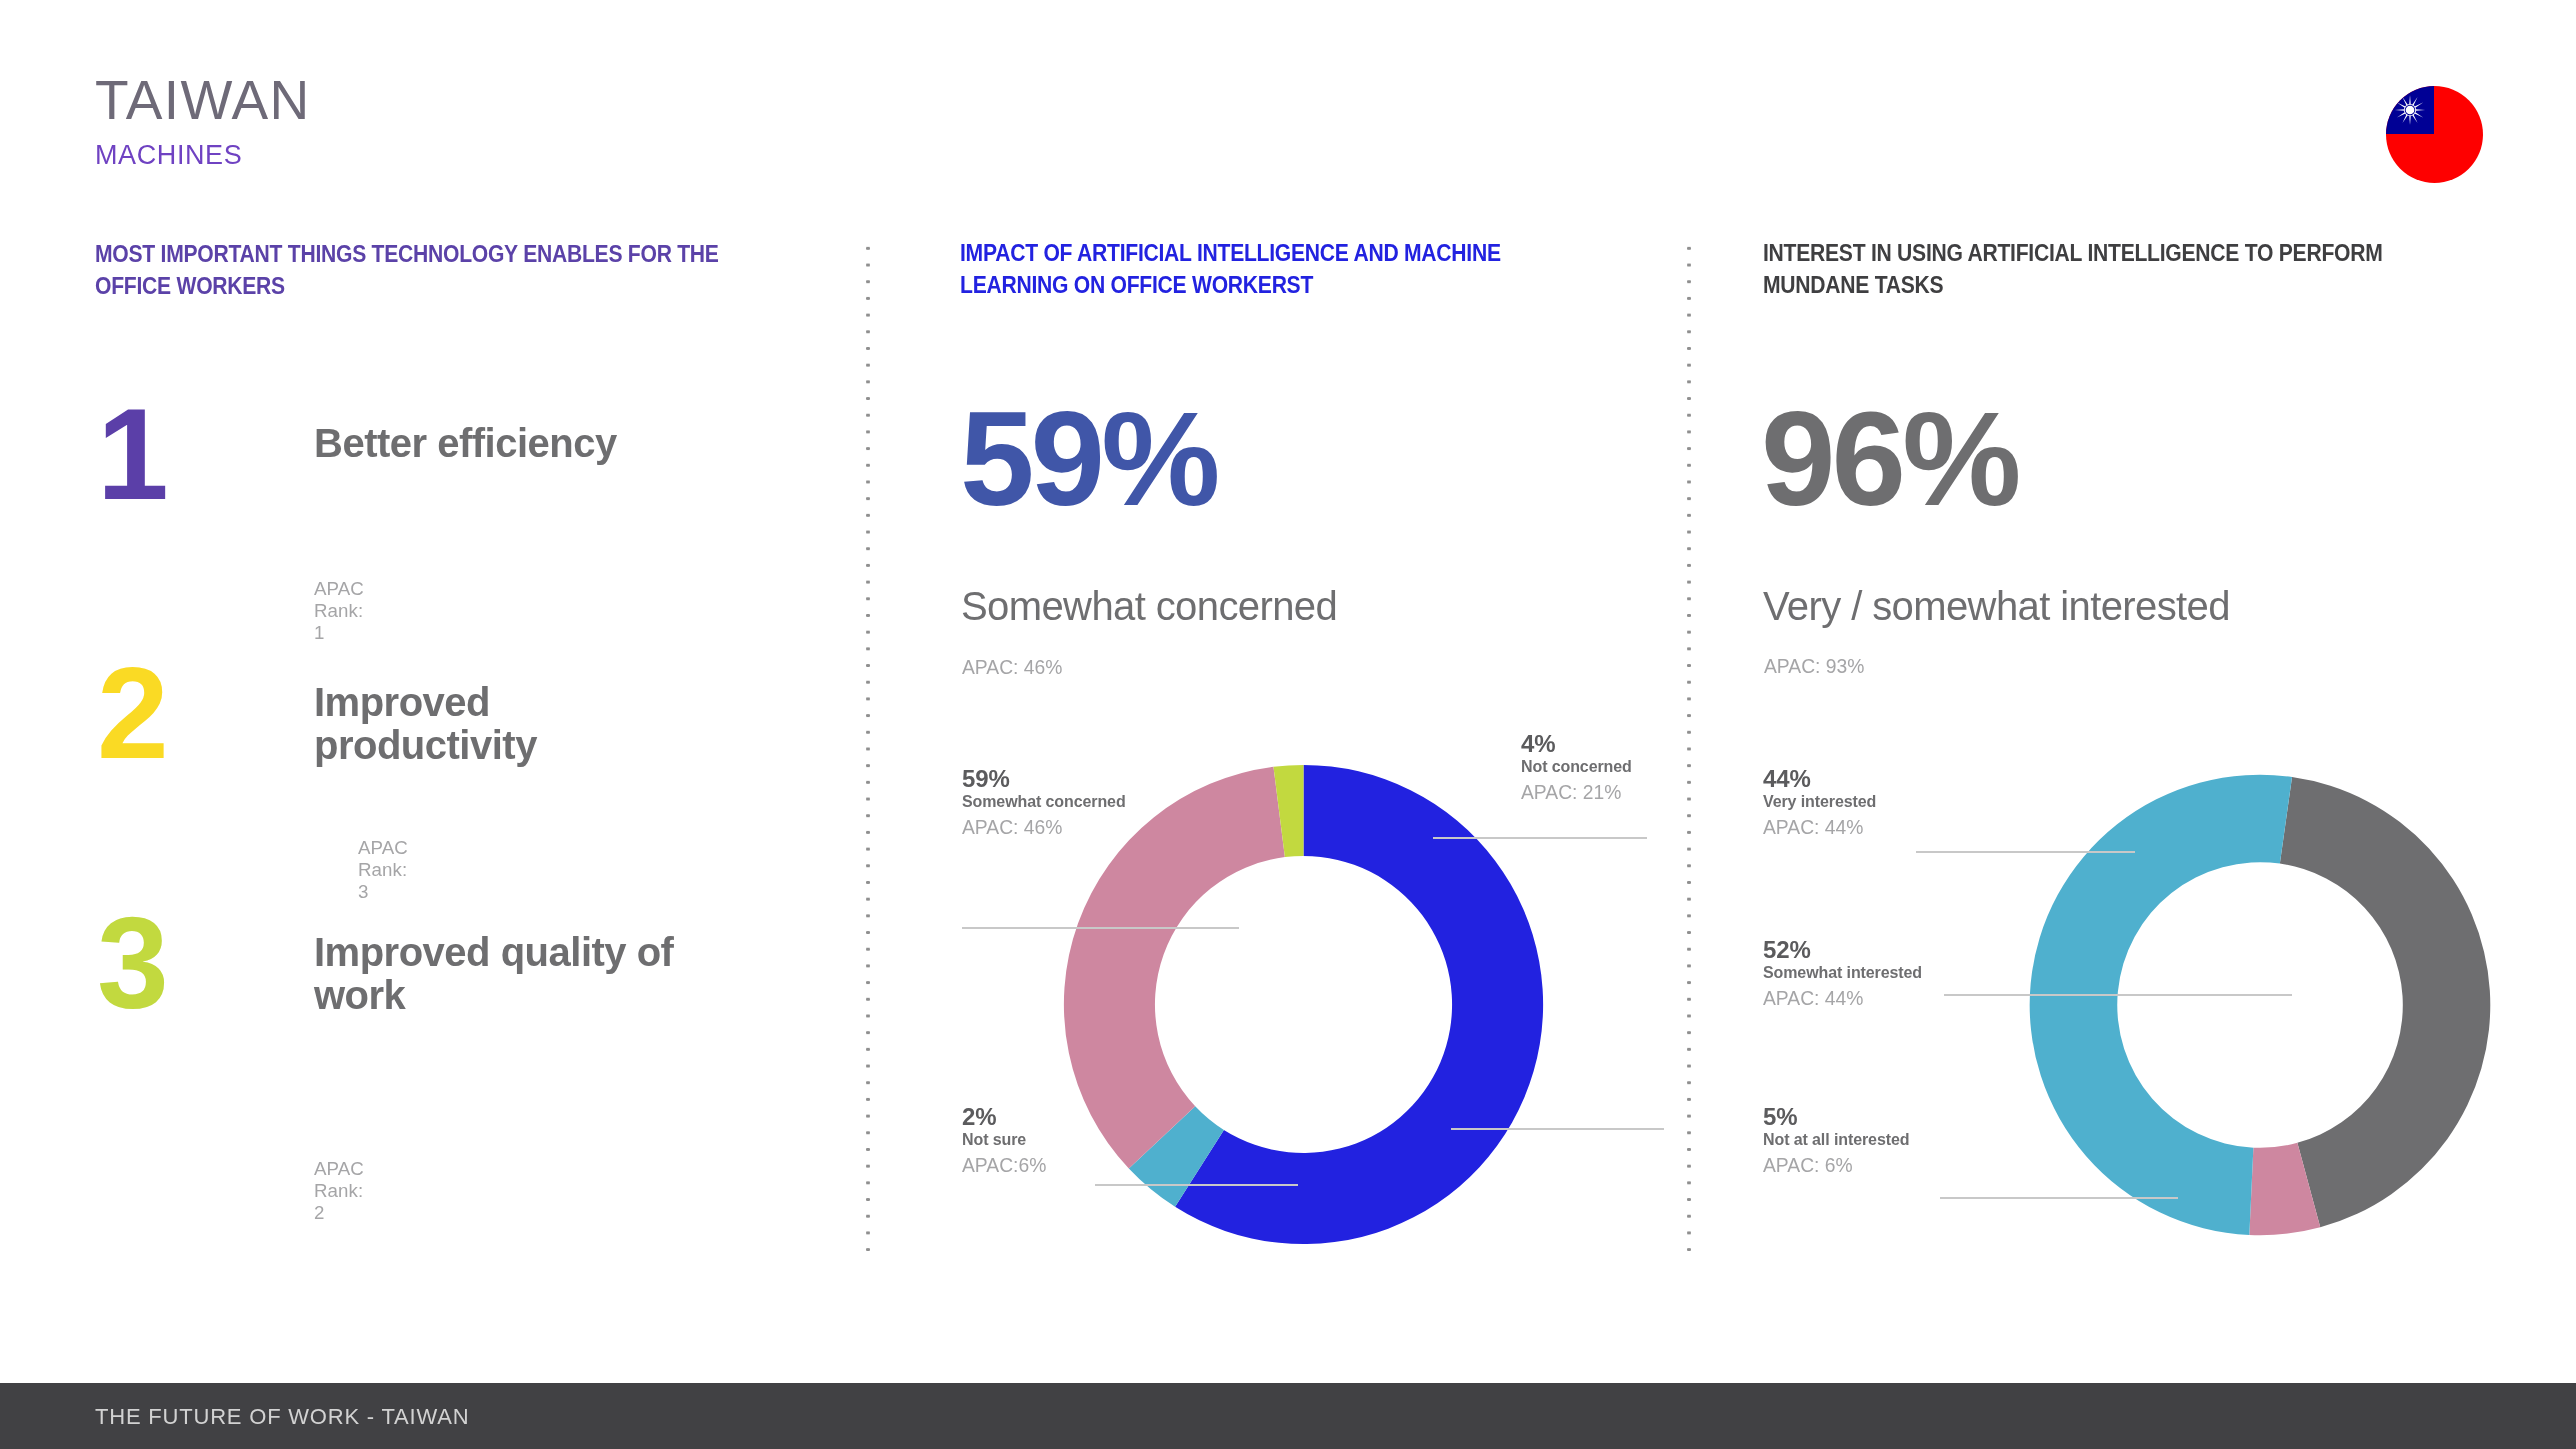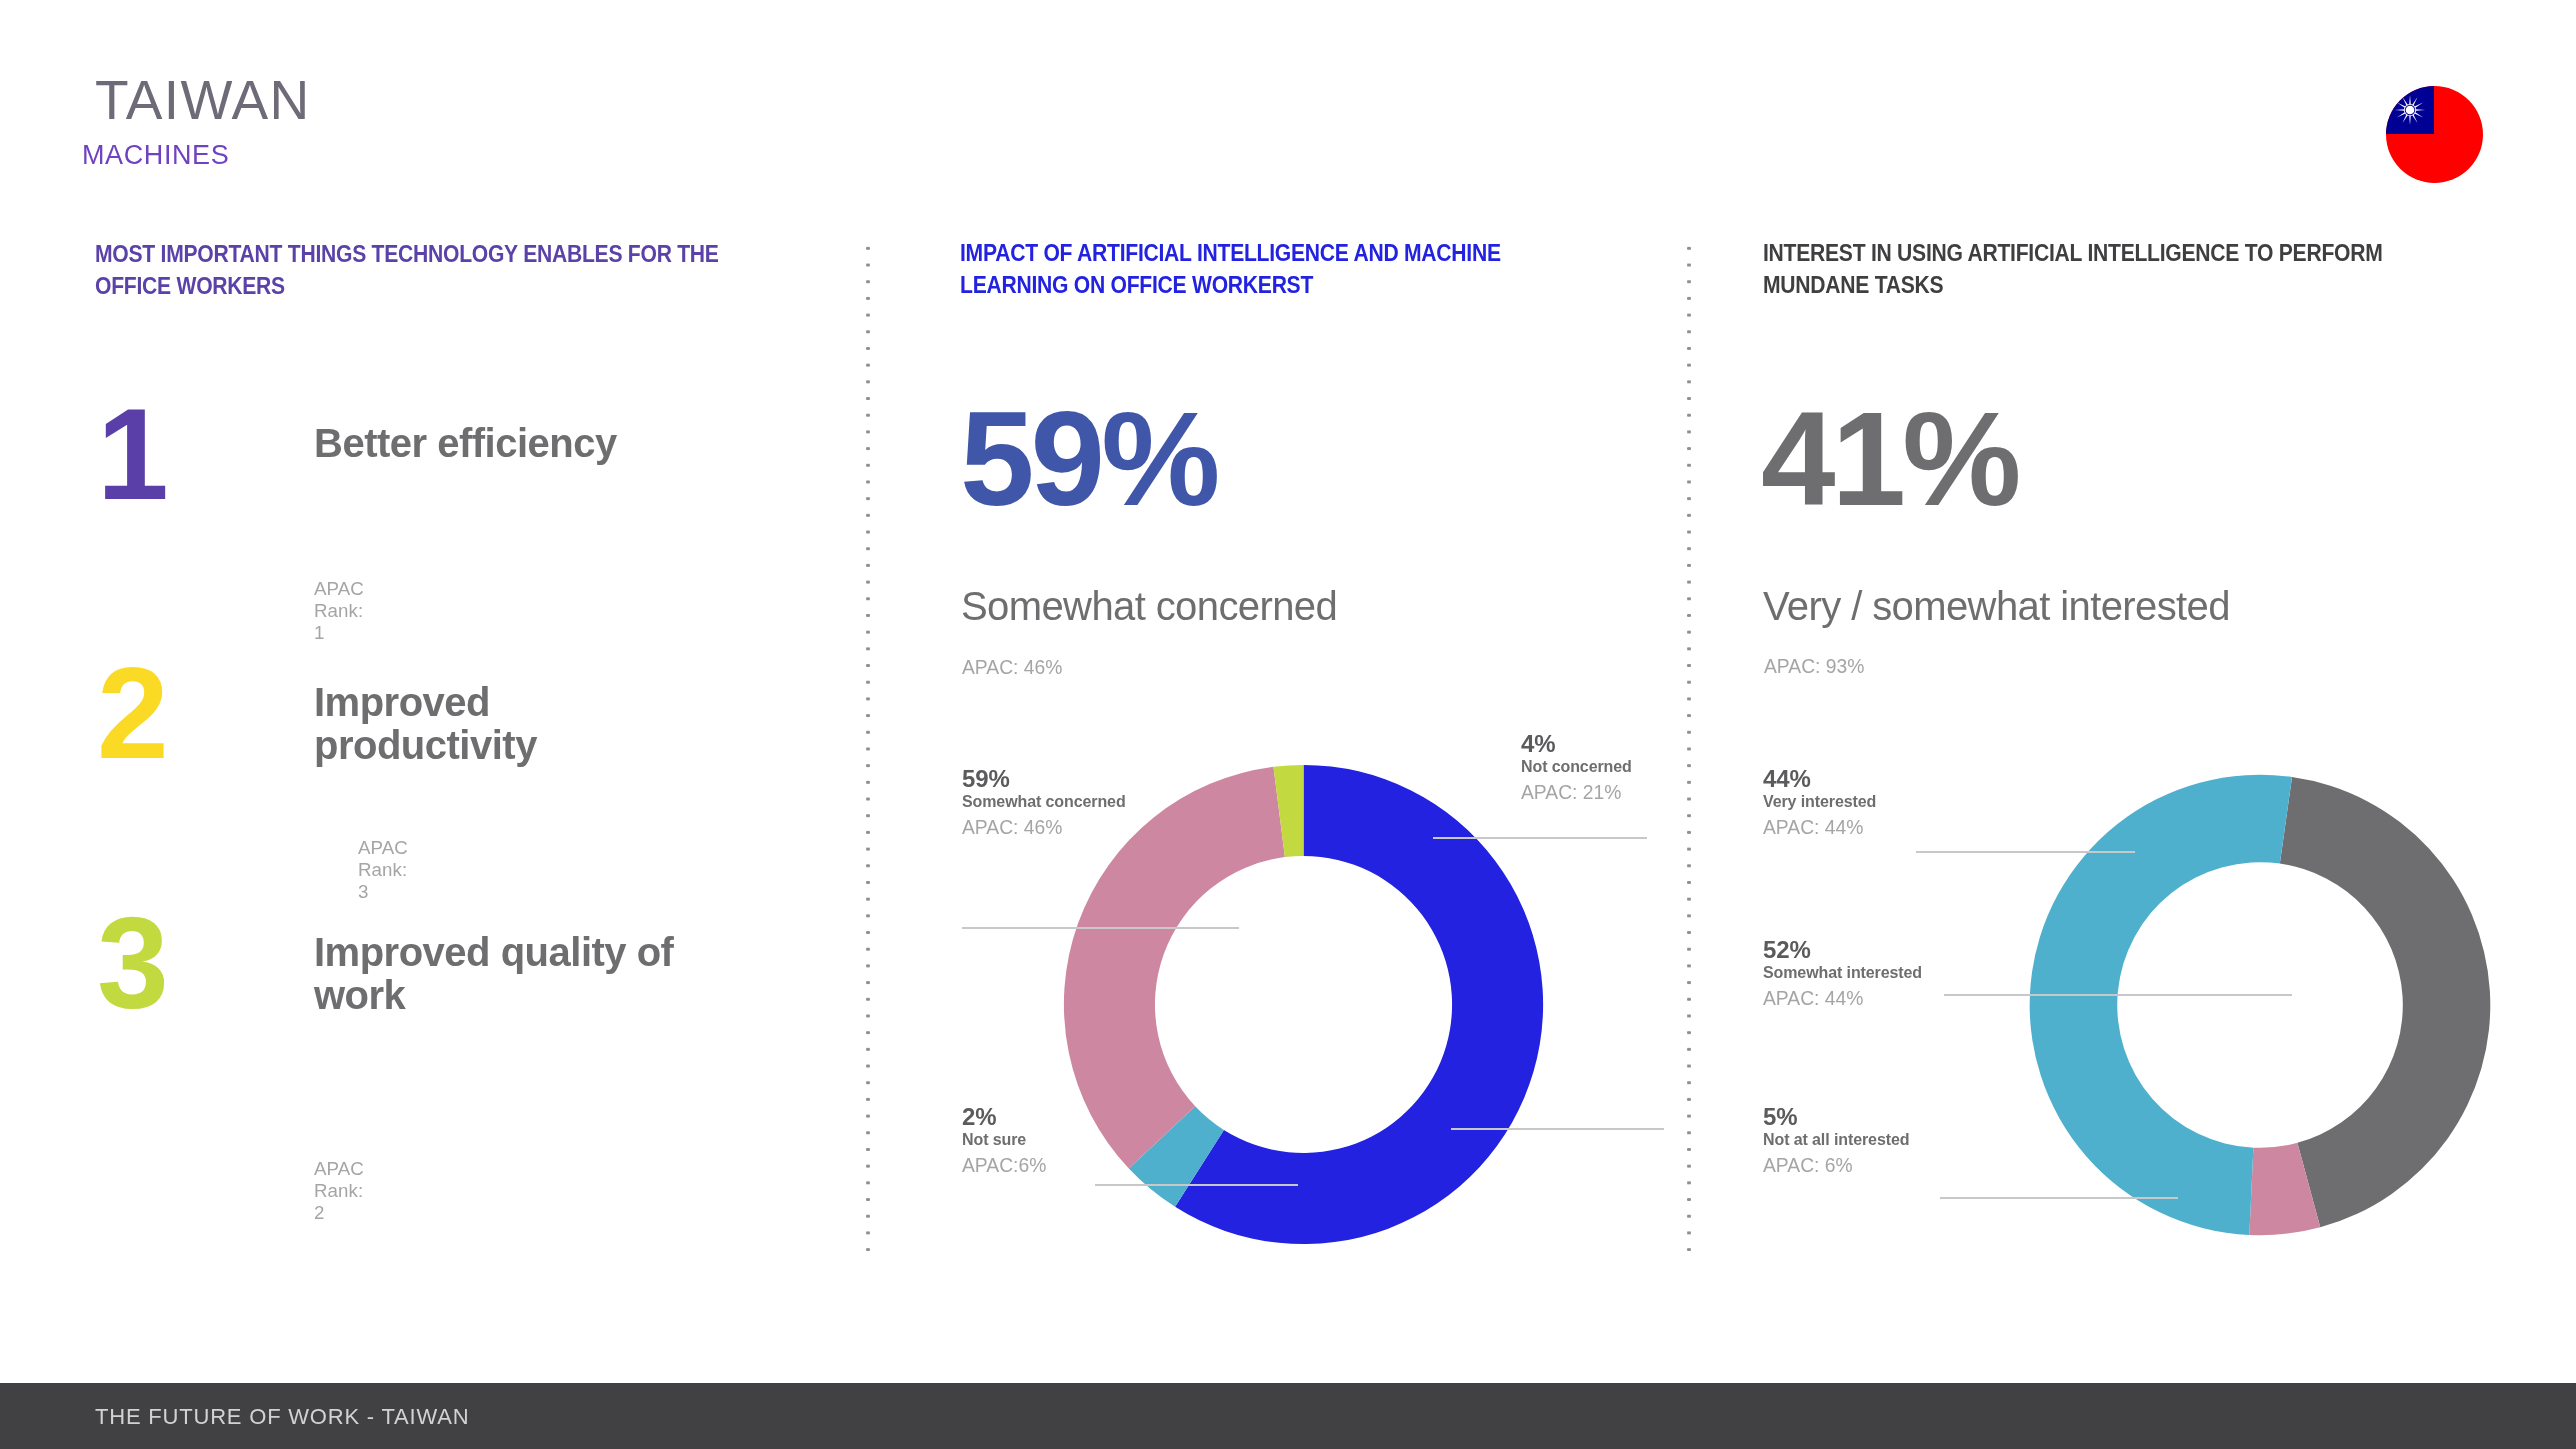--- a/index.html
+++ b/index.html
@@ -25,21 +25,21 @@
     left: 95px;
     top: 73px;
     font-size: 55px;
     font-weight: 400;
     letter-spacing: 1.3px;
     color: #6E6A78;
     line-height: 1;
   }
   #page-subtitle {
     position: absolute;
-    left: 82px;
+    left: 95px;
     top: 142px;
     font-size: 27px;
     font-weight: 400;
     letter-spacing: 0.6px;
     color: #6F42C2;
     line-height: 1;
   }
 
   
   #flag-badge {
@@ -326,21 +326,21 @@
   </div>
 
   <div id="c-mid-notsure" class="callout">
     <div class="callout-pct">2%</div>
     <div class="callout-name">Not sure</div>
     <div class="callout-apac">APAC:6%</div>
   </div>
 
 
   <div id="heading-right" class="col-heading">INTEREST IN USING ARTIFICIAL INTELLIGENCE TO PERFORM MUNDANE TASKS</div>
-  <div id="stat-right-value" class="big-stat">41%</div>
+  <div id="stat-right-value" class="big-stat">96%</div>
   <div id="stat-right-label" class="stat-label">Very / somewhat interested</div>
   <div id="stat-right-apac" class="stat-apac">APAC: 93%</div>
 
   <svg id="donut-right" class="donut" viewBox="0 0 400 400">
       <path d="M 227.28 5.91 A 196 196 0 0 1 251.28 389.17 L 231.80 317.29 A 121.52 121.52 0 0 0 216.91 79.66 Z" fill="#6E6E70"></path>
       <path d="M 251.28 389.17 A 196 196 0 0 1 190.93 395.79 L 194.37 321.39 A 121.52 121.52 0 0 0 231.80 317.29 Z" fill="#CE87A0"></path>
       <path d="M 190.93 395.79 A 196 196 0 1 1 227.28 5.91 L 216.91 79.66 A 121.52 121.52 0 1 0 194.37 321.39 Z" fill="#4FB0CE"></path>
     </svg>
 
   <div id="l-right-very" class="leader"></div>

